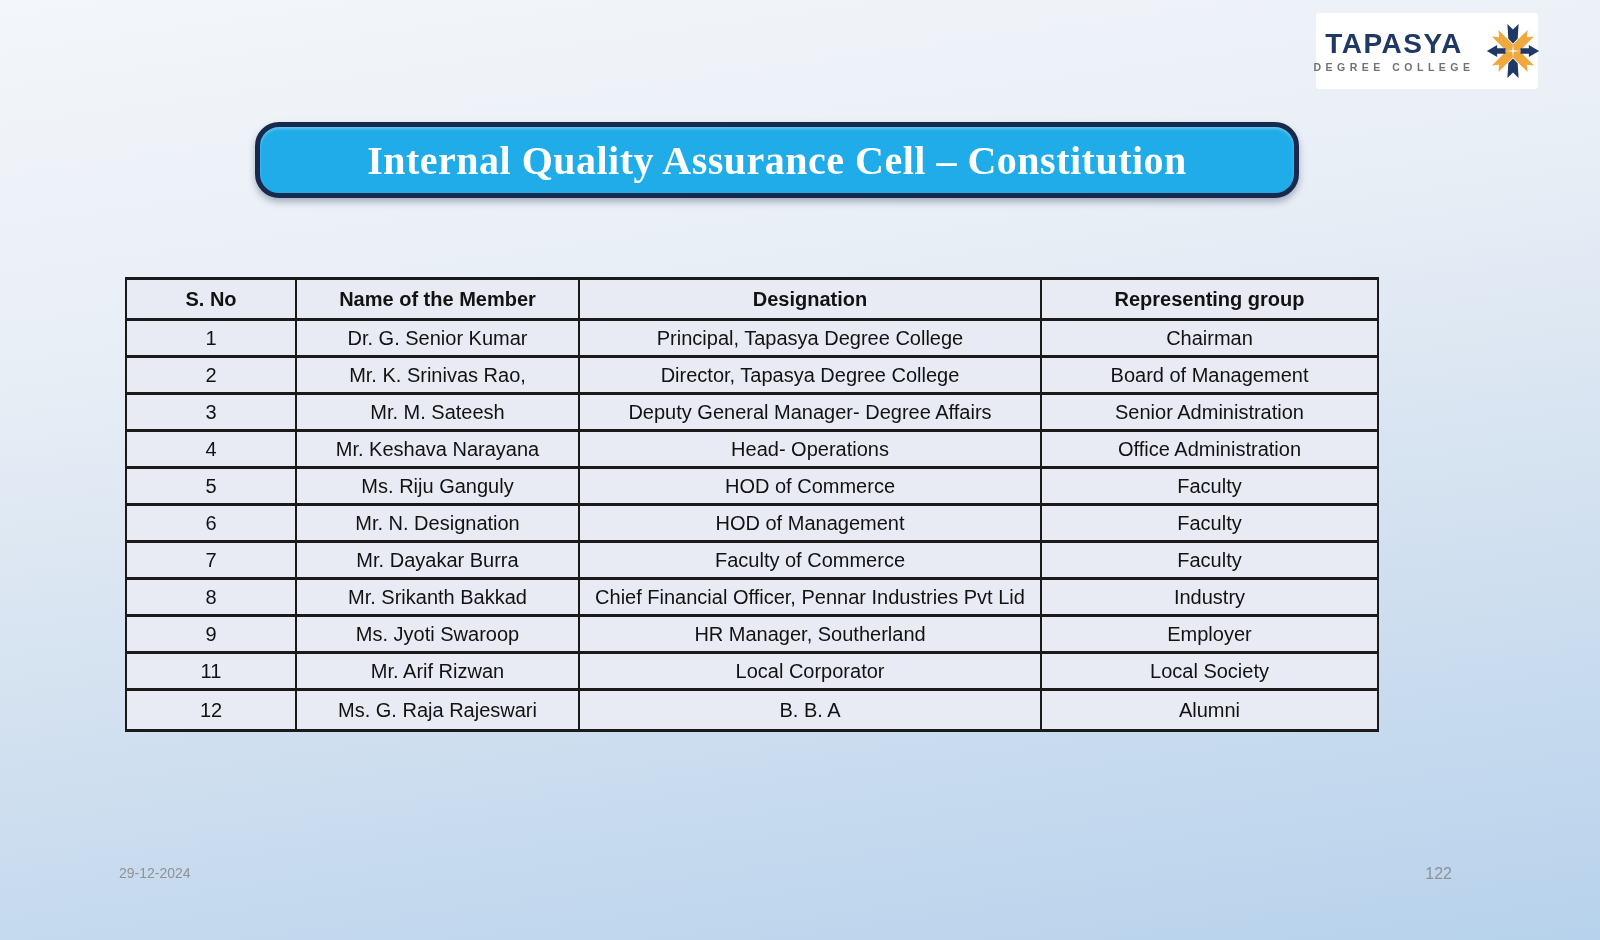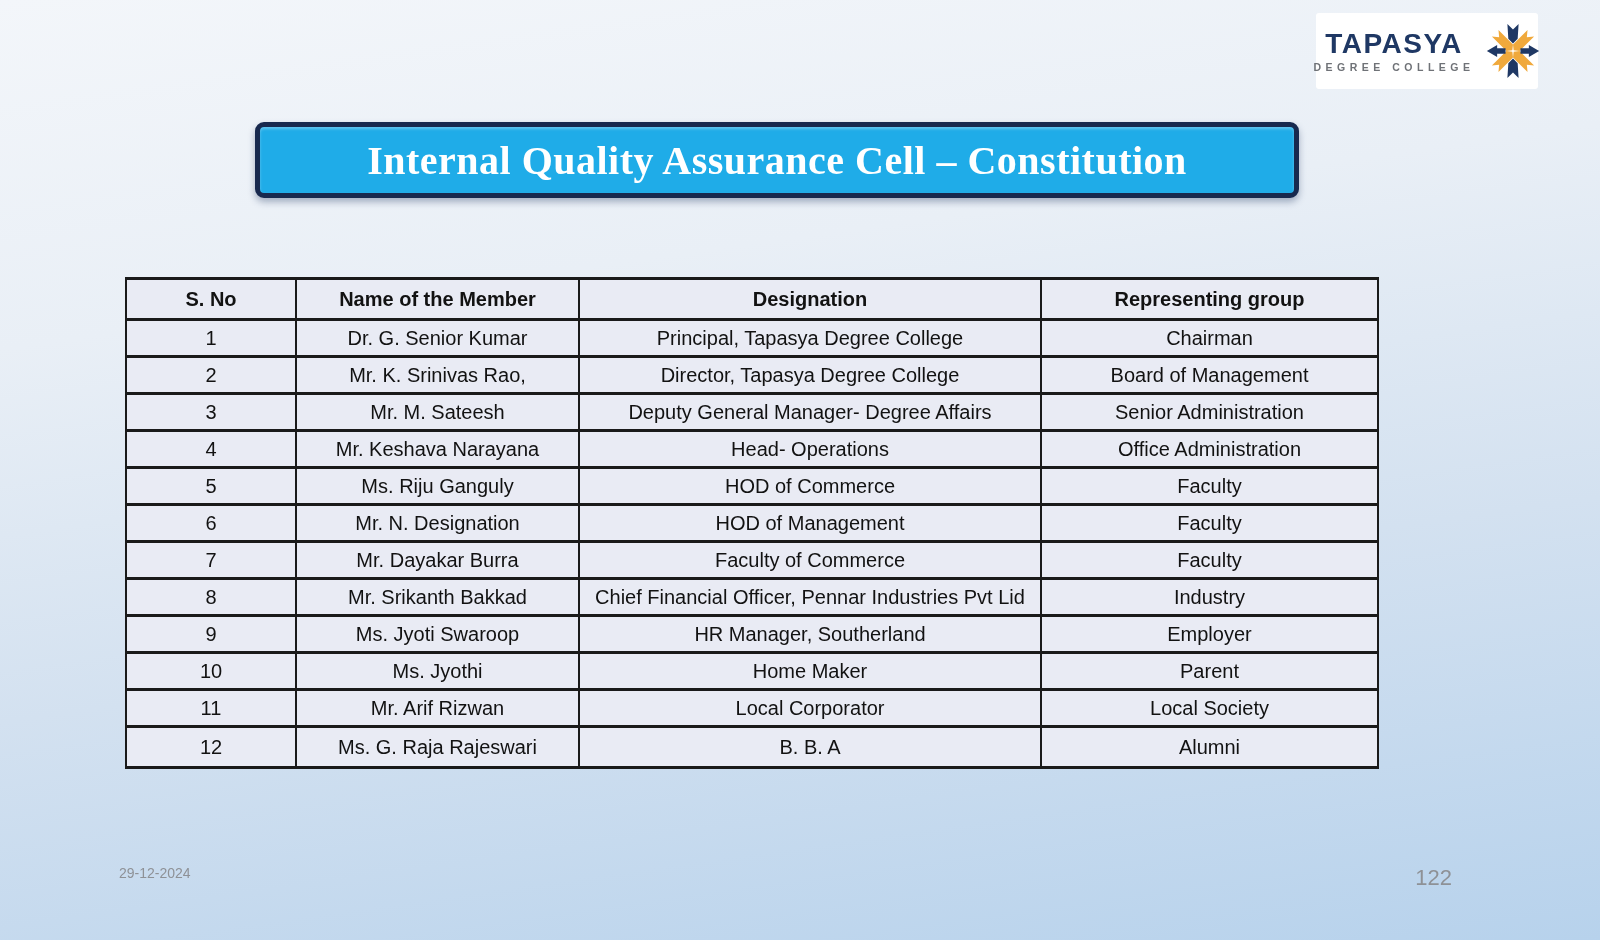--- a/index.html
+++ b/index.html
@@ -42,21 +42,21 @@
   }
   .logo-star { width: 56px; height: 56px; flex: 0 0 auto; }
 
   
   .title-banner {
     position: absolute;
     left: 255px; top: 122px;
     width: 1044px; height: 76px;
     background: var(--banner-fill, #1FACE8);
     border: 5px solid var(--banner-border, #18294E);
-    border-radius: 9px;
+    border-radius: 24px;
     display: flex;
     align-items: center;
     justify-content: center;
     box-shadow: 0 4px 7px rgba(25, 48, 92, 0.35),
                 inset 0 2px 3px rgba(255,255,255,0.3);
   }
   .title-banner h1 {
     font-family: "Liberation Serif", serif;
     font-size: 40px;
     font-weight: 700;
@@ -94,21 +94,21 @@
   
   .footer-date {
     position: absolute;
     left: 119px; top: 865px;
     font-size: 14px;
     color: var(--footer-gray, #8E9196);
   }
   .footer-page {
     position: absolute;
     right: 148px; top: 865px;
-    font-size: 22px;
+    font-size: 16px;
     color: var(--footer-gray, #8E9196);
   }
 </style>
 </head>
 <body>
 
 <div class="logo-box">
   <div class="logo-text">
     <span class="logo-name">TAPASYA</span>
     <span class="logo-sub">DEGREE COLLEGE</span>
@@ -200,26 +200,20 @@
         <td>Chief Financial Officer, Pennar Industries Pvt Lid</td>
         <td>Industry</td>
       </tr>
       <tr>
         <td class="center">9</td>
         <td>Ms. Jyoti Swaroop</td>
         <td>HR Manager, Southerland</td>
         <td>Employer</td>
       </tr>
       <tr>
-        <td class="center">10</td>
-        <td>Ms. Jyothi</td>
-        <td>Home Maker</td>
-        <td>Parent</td>
-      </tr>
-      <tr>
         <td class="center">11</td>
         <td>Mr. Arif Rizwan</td>
         <td>Local Corporator</td>
         <td>Local Society</td>
       </tr>
       <tr>
         <td class="center">12</td>
         <td>Ms. G. Raja Rajeswari</td>
         <td>B. B. A</td>
         <td>Alumni</td>

